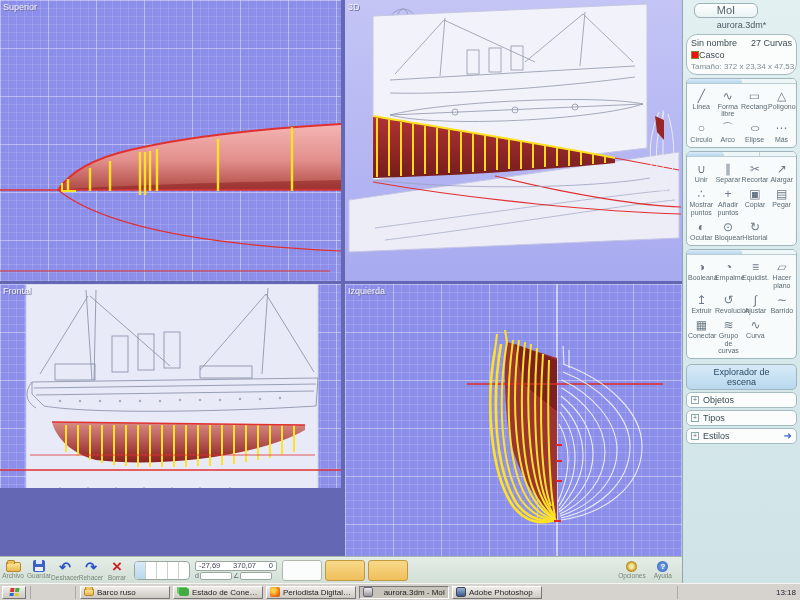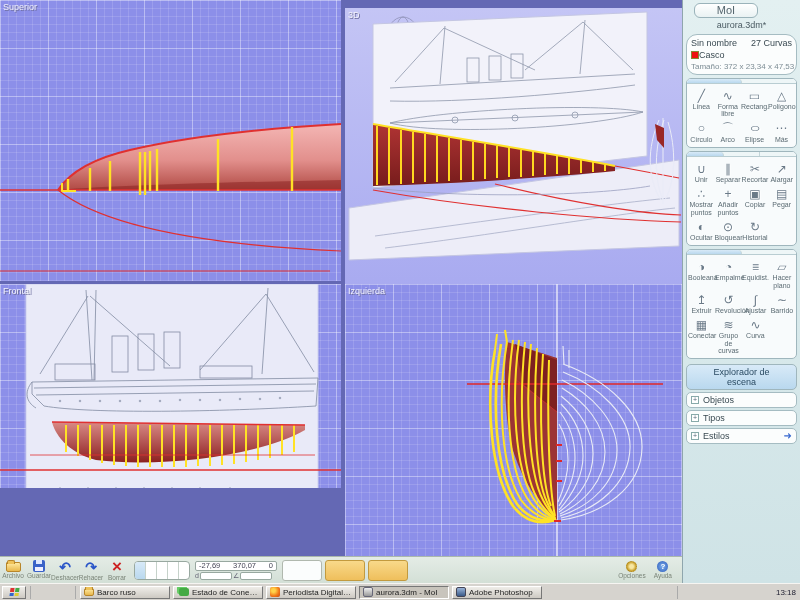--- a/index.html
+++ b/index.html
@@ -105,21 +105,21 @@
   .winflag i { display:block; }
   .winflag i:nth-child(1){background:#d33;} .winflag i:nth-child(2){background:#4a4;}
   .winflag i:nth-child(3){background:#36c;} .winflag i:nth-child(4){background:#dc3;}
   #quick-launch { display:flex; gap:3px; margin:0 4px; padding:0 4px; border-left:1px solid #aaa; border-right:1px solid #aaa; height:13px; align-items:center;}
   .ql { width:10px; height:10px; border-radius:2px; }
   .firefox-icon { border-radius:50%; background:radial-gradient(circle at 35% 35%, #ffd24a 20%, #f07818 60%, #c84a10); }
   #tasks { display:flex; gap:3px; }
   .task { width:90px; height:13px; display:flex; align-items:center; gap:3px; padding:0 3px;
           background:linear-gradient(#efede9,#cdc9c2); border:1px solid; border-color:#fff #777 #777 #fff;
           overflow:hidden; white-space:nowrap; }
-  .task.active { background:#c8c4bc; border-color:#777 #fff #fff #777; }
+  .task.active { background:#c8c4bc; border-color:#777 #fff #fff #777;justify-content:space-between; }
   .task .t-lab { overflow:hidden; text-overflow:ellipsis; font-size:8px; }
   .t-ico { flex:0 0 10px; height:10px; border-radius:2px; }
   .t-ico.folder-icon { margin-top:0; height:8px; }
   .moi-icon { background:linear-gradient(#eee,#999); border:1px solid #667; }
   .photoshop-icon { background:linear-gradient(#9ab4d8,#3a5a88); border:1px solid #445; }
   .network-icon { background:#4a4; box-shadow:-2px -2px 0 0 #6c6; width:8px !important; height:8px; margin-left:2px;}
   #tray { margin-left:auto; display:flex; align-items:center; gap:2px; padding:0 4px; border-left:1px solid #aaa; height:13px; }
   .tray-ico { width:9px; height:9px; border-radius:2px; }
   #clock { font-size:8px; color:#223; padding:0 4px; }
 </style>
@@ -154,21 +154,21 @@
             <line x1="218" y1="139" x2="218" y2="191"></line>
           <line x1="292" y1="127" x2="292" y2="191"></line>
           <path d="M62,183 L62,191 L76,191" fill="none" stroke-width="2"></path>
         </g>
         <path d="M58,190 C110,232 230,246 341,251" fill="none" stroke="#e03030" stroke-width="1.2"></path>
         <line x1="0" y1="271" x2="330" y2="271" stroke="#e03030" stroke-width="1"></line>
       </svg>
       <span class="vp-label" data-name="viewport-superior-label">Superior</span>
     </div>
 
-    <div class="vp" id="vp-3d" style="left:345px;top:8px;width:373px;height:281px" data-name="viewport-3d">
+    <div class="vp" id="vp-3d" style="left:345px;top:0;width:373px;height:281px" data-name="viewport-3d">
       <svg width="337" height="281" viewBox="0 0 337 281" data-name="3d-canvas">
         <defs>
           <linearGradient id="h3dG" x1="0" y1="0" x2="0" y2="1">
             <stop offset="0" stop-color="#b03434"></stop>
               <stop offset="1" stop-color="#771c1c"></stop>
           </linearGradient>
         </defs>
 
         <g stroke="#8f92b8" fill="none" stroke-width="0.8">
           <ellipse cx="58" cy="32" rx="17" ry="23"></ellipse>

